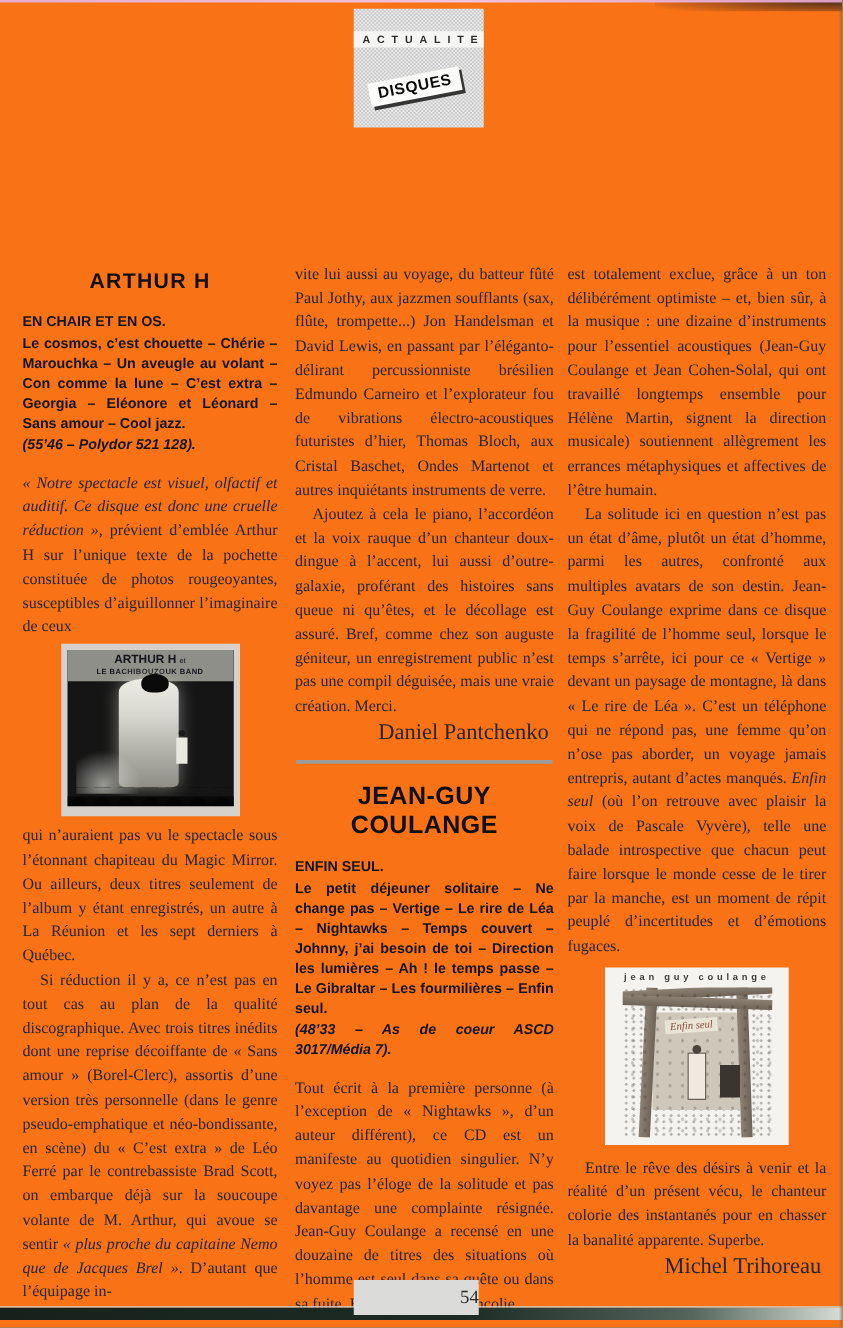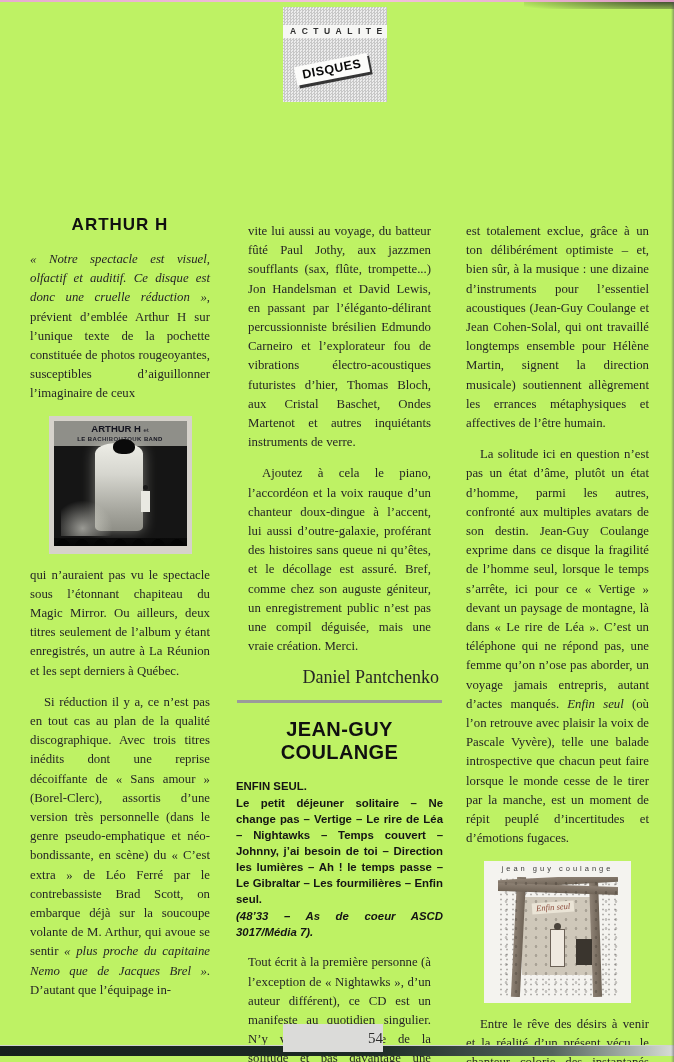--- a/index.html
+++ b/index.html
@@ -1,18 +1,18 @@
 <!DOCTYPE html>
 <html lang="fr"><head>
 <meta charset="utf-8">
 <style>
   html,body{margin:0;padding:0;background:#888;}
   .page{
     position:relative;width:674px;height:1062px;margin:0 auto;
-    background:#bef264;overflow:hidden;
+    background:#f97316;overflow:hidden;
     font-family:"Liberation Serif","DejaVu Serif",serif;color:#262626;
   }
   
   .top-line{position:absolute;top:0;left:0;right:0;height:2px;
     background:linear-gradient(90deg,#e7accf,#f3c3dc 55%,#dd9cc2);z-index:7;}
   .corner-curl{position:absolute;top:0;right:0;width:150px;height:9px;
     background:radial-gradient(160% 220% at 100% 0%,rgba(25,25,30,.85),rgba(25,25,30,0) 72%);
     z-index:6;}
   .edge-right{position:absolute;top:0;right:0;width:3px;height:100%;
     background:linear-gradient(90deg,rgba(90,90,95,0),rgba(80,80,88,.5));z-index:6;}
@@ -37,21 +37,21 @@
 
   .article-title{margin:0 0 15px;text-align:center;
     font-family:"Liberation Sans","DejaVu Sans",sans-serif;font-weight:bold;
     font-size:17px;letter-spacing:1px;color:#101010;}
   .article-title.small{font-size:20px;letter-spacing:.4px;margin:0 0 14px;}
   .album-meta{font-family:"Liberation Sans","DejaVu Sans",sans-serif;font-weight:bold;
     font-size:11.4px;line-height:16px;color:#141414;text-align:justify;margin-bottom:13px;}
   .album-title{margin-bottom:1px;}
   .credits{font-style:italic;margin-top:1px;}
 
-  .para{font-size:12.8px;line-height:19.2px;text-align:justify;margin:12px;}
+  .para{font-size:12.8px;line-height:19.2px;text-align:justify;margin:0;}
   .indent{text-indent:14px;}
   .it{font-style:italic;}
   .signature{text-align:right;font-size:18px;line-height:19px;padding-right:4px;margin-top:1px;}
   .article-divider{height:3px;background:#9b9b9b;margin:13px 1px 15px;}
 
   
   .cover1{width:143px;height:138px;margin:4px auto 6px;background:#d6d2cb;
     padding:5px 5px 8px;box-sizing:border-box;}
   .c1-photo{position:relative;width:100%;height:100%;background:#151515;overflow:hidden;}
   .c1-band{position:absolute;top:0;left:0;right:0;height:25px;background:#8f8f89;
@@ -72,21 +72,21 @@
     background:#1a1a1a;border-radius:50%;}
   .c1-audience{position:absolute;left:0;right:0;bottom:0;height:15px;
     background:radial-gradient(10px 10px at 9px 15px,#040404 68%,transparent 70%) repeat-x,
       linear-gradient(#0a0a0a,#050505);background-size:19px 15px,100% 8px;
     background-position:0 0,0 7px;background-repeat:repeat-x,no-repeat;}
 
   
   .cover2{width:147px;height:142px;margin:7px auto 9px;background:#f4f3ef;
     box-sizing:border-box;padding-top:3px;}
   .c2-artist{text-align:center;font-family:"Liberation Sans","DejaVu Sans",sans-serif;
-    font-size:7.5px;font-weight:normal;letter-spacing:3px;color:#3d3d3d;white-space:nowrap;}
+    font-size:7.5px;font-weight:bold;letter-spacing:3px;color:#3d3d3d;white-space:nowrap;}
   .c2-art{position:relative;width:120px;height:120px;margin:4px auto 0;overflow:hidden;}
   .c2-scene{position:absolute;left:24px;top:20px;right:26px;bottom:22px;background:#cfc8ba;}
   .c2-bar{position:absolute;background:linear-gradient(90deg,#8d8174,#6f6457);}
   .c2-v1{left:16px;top:0;width:9px;height:120px;transform:rotate(3deg);}
   .c2-v2{right:18px;top:0;width:9px;height:120px;transform:rotate(-2deg);}
   .c2-h1{top:13px;left:0;width:120px;height:8px;transform:rotate(-3deg);
     background:linear-gradient(#8d8174,#6f6457);}
   .c2-h2{bottom:15px;left:0;width:120px;height:8px;transform:rotate(2deg);
     background:linear-gradient(#8d8174,#6f6457);}
   .c2-art::before{content:"";position:absolute;inset:0;
@@ -119,20 +119,25 @@
   <div class="corner-curl"></div>
   <div class="edge-right"></div>
 
   <div class="masthead">
     <div class="kicker-strip">ACTUALITE</div>
     <div class="disques-tag">DISQUES</div>
   </div>
 
   <div class="col col1">
     <h2 class="article-title">ARTHUR H</h2>
+    <div class="album-meta">
+      <div class="album-title">EN CHAIR ET EN OS.</div>
+      <div>Le cosmos, c’est chouette – Chérie – Marouchka – Un aveugle au volant – Con comme la lune – C’est extra – Georgia – Eléonore et Léonard – Sans amour – Cool jazz.</div>
+      <div class="credits">(55’46 – Polydor 521 128).</div>
+    </div>
     <p class="para"><span class="it">« Notre spectacle est visuel, olfactif et auditif. Ce disque est donc une cruelle réduction »</span><span>, prévient d’emblée Arthur H sur l’unique texte de la pochette constituée de photos rougeoyantes, susceptibles d’aiguillonner l’imaginaire de ceux</span></p>
     <div class="cover1">
       <div class="c1-photo">
         <div class="c1-band">
           <div class="c1-t1"><span>ARTHUR H</span> <span class="c1-et">et</span></div>
           <div class="c1-t2">LE BACHIBOUZOUK BAND</div>
         </div>
         <div class="c1-curtain"></div>
         <div class="c1-glow"></div>
         <div class="c1-head"></div>

